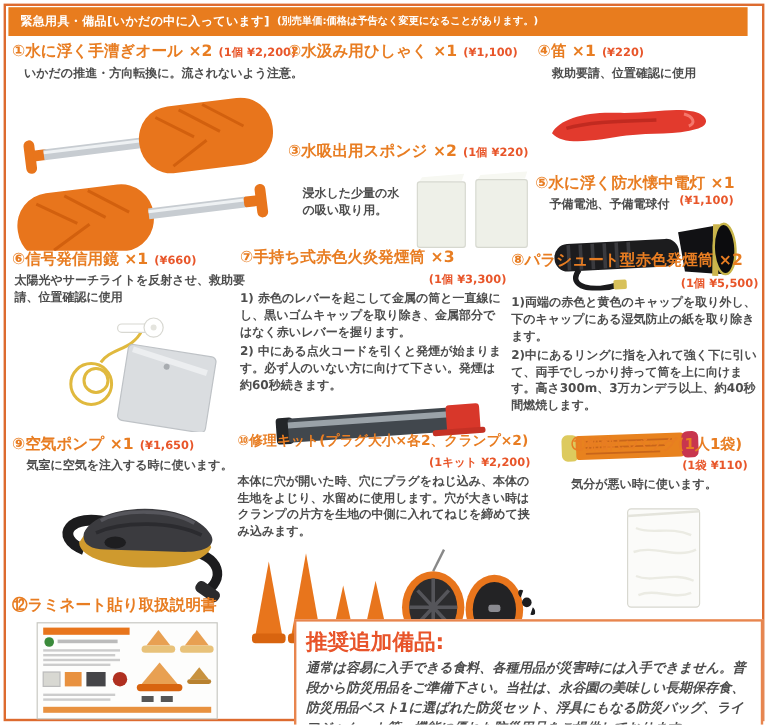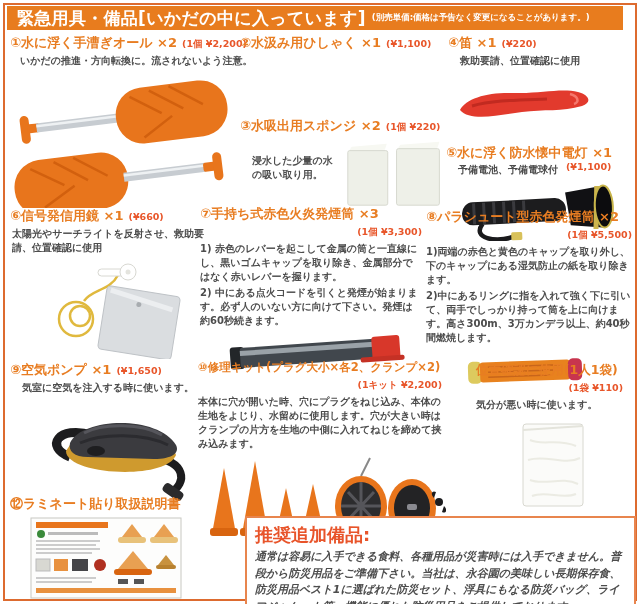--- a/index.html
+++ b/index.html
@@ -1,21 +1,21 @@
 <!DOCTYPE html>
 <html><head>
 <meta charset="utf-8">
 <style>
   html,body{margin:0;padding:0;background:#fff;}
   .page{position:relative;width:640px;height:604px;background:#fff;overflow:hidden;
         font-family:"DejaVu Sans",sans-serif;}
   .frame{position:absolute;left:3px;top:3px;width:630px;height:594px;border:2px solid #dd6b2f;}
   .hdr{position:absolute;left:7px;top:6px;width:616px;height:24px;background:#e87c1e;color:#fff;
        display:flex;align-items:center;padding-left:10px;gap:6px;box-sizing:border-box;}
-  .ht{font-size:17px;font-weight:bold;letter-spacing:.3px;white-space:nowrap;}
+  .ht{font-size:10px;font-weight:bold;letter-spacing:.3px;white-space:nowrap;}
   .hn{font-size:8.5px;font-weight:bold;white-space:nowrap;}
   .item{position:absolute;}
   .trow{white-space:nowrap;line-height:1.15;}
   .t{font-size:13px;font-weight:bold;color:#e87d22;}
   .t.sm{font-size:11.5px;}
   .p{font-size:9.5px;font-weight:bold;color:#e8562a;}
   .pr{text-align:right;margin-top:-1px;line-height:1.1;}
   .d{font-size:10px;font-weight:600;color:#4d4d4d;line-height:1.4;margin-top:3px;margin-left:12px;}
   .d2{margin-top:2px;}
   .flex{display:flex;align-items:flex-start;}
@@ -196,21 +196,21 @@
       <path d="M150,36 L176,64 M176,36 L150,64 M163,26 L163,74 M143,50 L183,50" stroke="#55555a" stroke-width="3"></path>
       <ellipse cx="214" cy="52" rx="24" ry="29" fill="#e8751c"></ellipse>
       <ellipse cx="214" cy="52" rx="18" ry="23" fill="#232325"></ellipse>
       <rect x="209" y="48" width="10" height="6" rx="2" fill="#8a8a90"></rect>
       <circle cx="241" cy="46" r="4" fill="#1c1c1e"></circle>
       <path d="M236,42 C232,38 234,34 238,36 Z M246,50 C250,54 248,58 244,56 Z" fill="#1c1c1e"></path>
     </svg>
   </div>
 
   <div class="item" style="left:476px;top:360px;width:157px;">
-    <div class="trow"><span class="t" style="font-size:12.5px;">位置確認に使用(1人1袋)</span></div>
+    <div class="trow"><span class="t" style="font-size:12.5px;">⑪船酔いバッグ(1人1袋)</span></div>
     <div class="pr" style="padding-right:10px;"><span class="p">(1袋 ¥110)</span></div>
     <div class="d" style="margin-left:0;">気分が悪い時に使います。</div>
     <svg width="70" height="96" viewBox="0 0 70 96" style="margin:4px 0 0 42px;">
       <rect x="5" y="8" width="60" height="82" rx="3" fill="#fbfbf9" stroke="#d8d8d0"></rect>
       <path d="M5,14 L65,10" stroke="#e4e4dc" stroke-width="2"></path>
       <path d="M12,24 C24,30 40,22 58,30 M10,44 C28,38 46,50 62,42 M12,64 C26,70 44,60 60,68 M14,80 C28,74 44,84 58,78" stroke="#ebebe3" stroke-width="2" fill="none"></path>
     </svg>
   </div>
 
   <div class="item" style="left:10px;top:494px;width:230px;">

